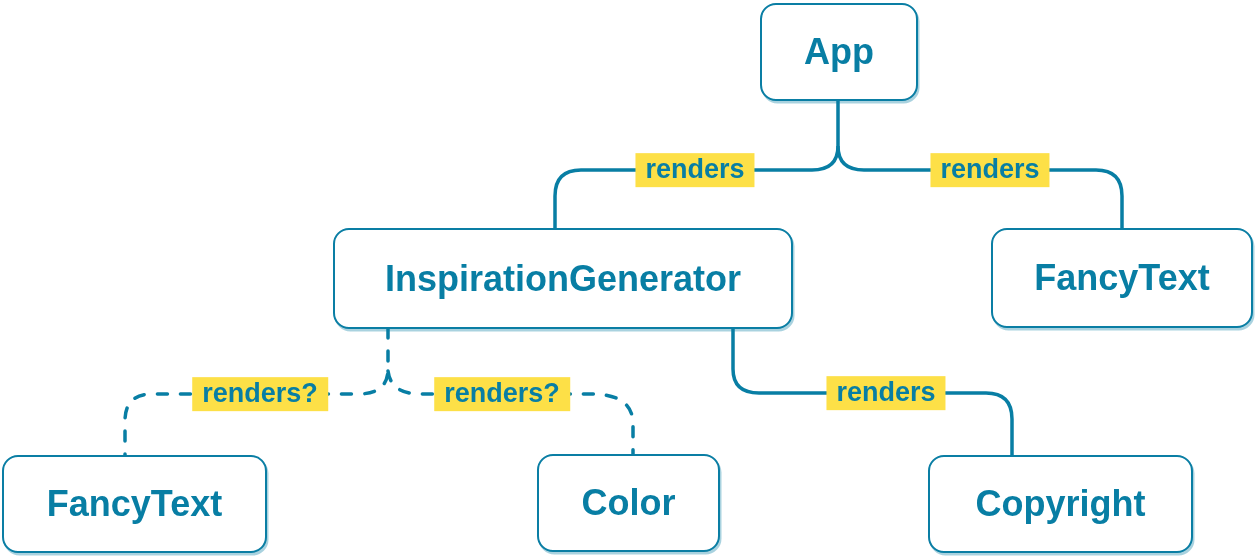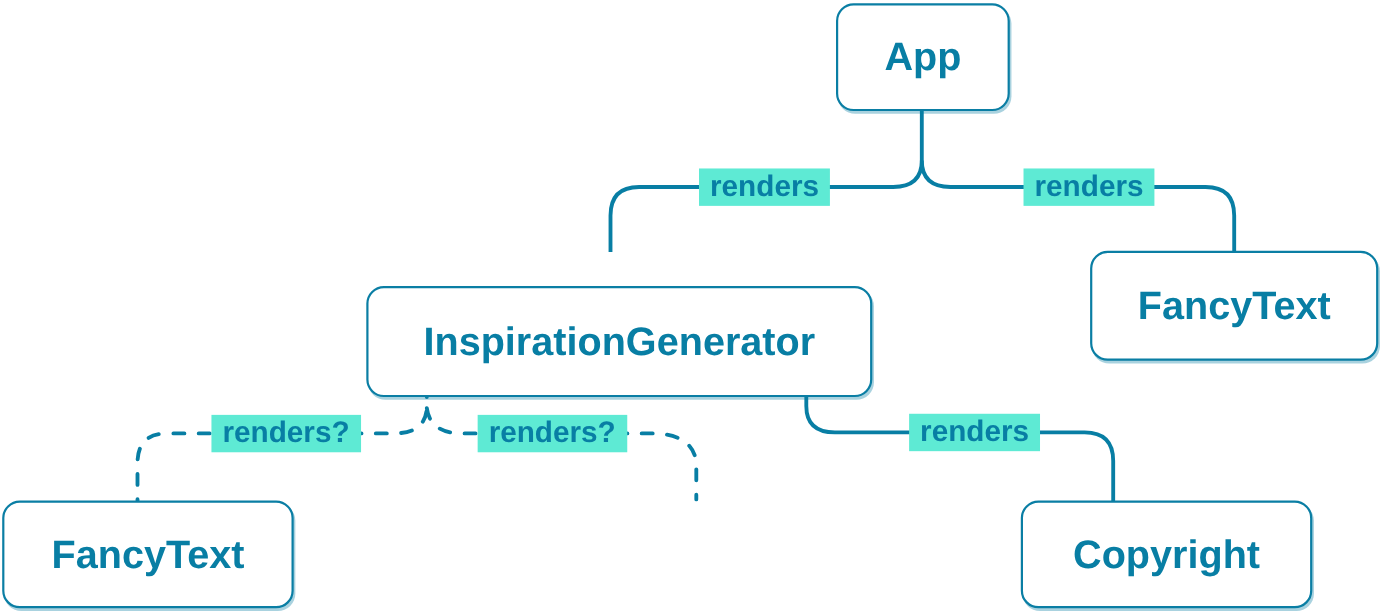--- a/index.html
+++ b/index.html
@@ -43,21 +43,21 @@
     font-size: 36px;
     font-weight: 600;
     color: #087ea4;
     white-space: nowrap;
     box-sizing: border-box;
   }
   .edge-label {
     position: absolute;
     z-index: 3;
     transform: translate(-50%, -50%);
-    background: #5eead4;
+    background: #fde047;
     padding: 2px 10px;
     font-size: 27px;
     font-weight: 700;
     color: #087ea4;
     white-space: nowrap;
     line-height: 1.1;
   }
 </style>
 </head>
 <body>
@@ -69,32 +69,35 @@
     <path d="M 838 146 Q 838 170 864 170 L 1096 170 Q 1122 170 1122 196 L 1122 229"></path>
     <path d="M 733 328 L 733 369 Q 733 393 759 393 L 986 393 Q 1012 393 1012 419 L 1012 456"></path>
     <path class="dashed" d="M 388 328 L 388 369 Q 388 394 358 394 L 152 394 Q 125 394 125 421 L 125 456"></path>
     <path class="dashed" d="M 388 371 Q 391 394 420 394 L 596 394 Q 633 396 633 424 L 633 454"></path>
   </svg>
 
   <div class="node" style="left: 760px; top: 3px; width: 158px; height: 98px;">
     <span>App</span>
   </div>
 
-  <div class="node" style="left: 333px; top: 228px; width: 460px; height: 101px; margin-top: 32px;">
+  <div class="node" style="left: 333px; top: 228px; width: 460px; height: 101px;">
     <span>InspirationGenerator</span>
   </div>
 
   <div class="node" style="left: 991px; top: 228px; width: 262px; height: 100px;">
     <span>FancyText</span>
   </div>
 
   <div class="node" style="left: 2px; top: 455px; width: 265px; height: 98px;">
     <span>FancyText</span>
   </div>
 
+  <div class="node" style="left: 537px; top: 454px; width: 183px; height: 98px;">
+    <span>Color</span>
+  </div>
 
   <div class="node" style="left: 880px; top: 455px; width: 265px; height: 98px; margin-left: 48px;">
     <span>Copyright</span>
   </div>
 
   <div class="edge-label" style="left: 695px; top: 170px;">renders</div>
 
   <div class="edge-label" style="left: 990px; top: 170px;">renders</div>
 
   <div class="edge-label" style="left: 260px; top: 394px;">renders?</div>

